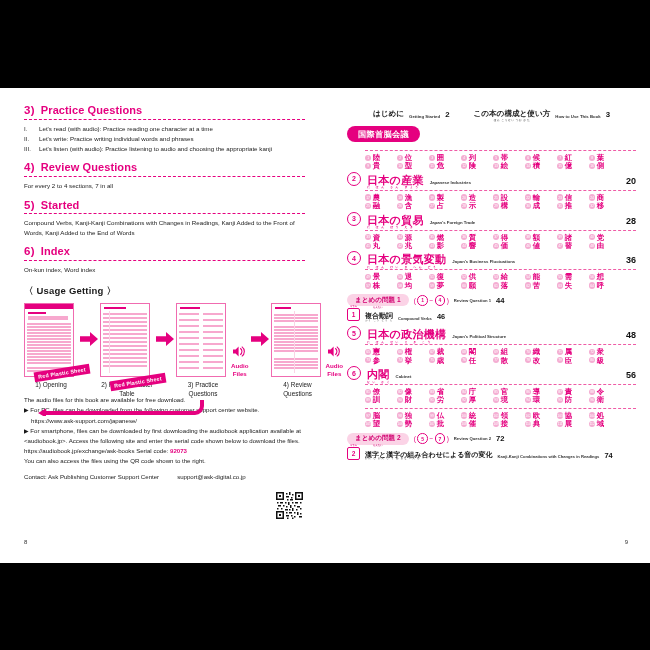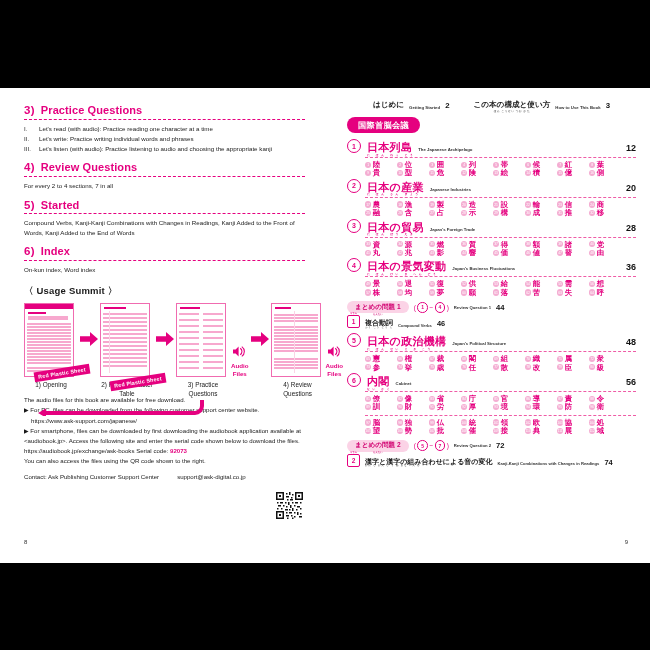--- a/index.html
+++ b/index.html
@@ -68,21 +68,21 @@
   .banner{
     margin:0 34px 0 16px;height:48px;background:#e5007f;
     border-radius:0 0 9px 9px;
     display:flex;flex-direction:column;align-items:center;justify-content:flex-end;
     padding-bottom:5px;box-sizing:border-box;
   }
   .banner-jp{color:#fff;font-size:15px;font-weight:bold;letter-spacing:1.5px;line-height:1;}
   .banner-en{color:#fff;font-size:4.6px;font-weight:bold;letter-spacing:.45px;margin-top:2.5px;}
 
   .rp-inner{padding:0 14px 0 22px;}
-  .front-row{display:flex;gap:24px;align-items:flex-end;justify-content:center;margin:12px 0 0 0;}
+  .front-row{display:flex;gap:24px;align-items:flex-end;justify-content:center;margin:21px 0 0 0;}
   .fr-item{display:flex;align-items:flex-end;gap:5px;}
   .fr-jp{font-size:7.6px;color:#222;font-weight:bold;position:relative;}
   .fr-ruby{position:absolute;left:0;right:0;top:8.5px;font-size:2.6px;color:#666;text-align:center;letter-spacing:.6px;white-space:nowrap;}
   .fr-en{font-size:4.3px;color:#333;font-weight:bold;padding-bottom:.5px;}
   .fr-pg{font-size:7.8px;font-weight:bold;color:#111;padding-bottom:0;}
 
   .pill{
     display:inline-block;background:#e5007f;color:#fff;border-radius:9px;
     padding:2.5px 11px;font-size:8.2px;font-weight:bold;margin:7px 0 4px 0;letter-spacing:.3px;
   }
@@ -186,21 +186,21 @@
 
     <div style="margin-top:8px;">
       <div class="sec-head">
         <span class="sec-num">6)</span>
         <span class="sec-title">Index</span>
       </div>
       <div class="dash"></div>
       <div class="body-txt">On-kun index, Word index</div>
     </div>
 
-    <div class="usage-head">〈 Usage Summit 〉</div>
+    <div class="usage-head">〈 Usage Getting 〉</div>
 
     <div class="flow">
       <div class="thumbs">
 
         <div class="thumb-col">
           <div class="thumb">
             <div class="tbar"></div>
             <div class="tlk" style="left:3px;top:8px;width:18px;"></div>
             <div class="tlk" style="left:3px;top:12px;width:40px;height:4px;background:#f7a8ce;"></div>
             <div class="tl" style="top:19px;"></div>
@@ -438,26 +438,20 @@
           </span>
           <span class="fr-en">How to Use This Book</span>
           <span class="fr-pg">3</span>
         </div>
       </div>
 
       <div class="pill">国際首脳会議</div>
 
       <div id="topics-a">
           <div class="topic">
-            <div class="topic-head">
-              <span class="circ">1</span>
-              <span class="t-jp">日本列島<span class="t-ruby">に ほん れっ とう</span></span>
-              <span class="t-en">The Japanese Archipelago</span>
-              <span class="t-pg">12</span>
-            </div>
             <div class="t-dash"></div>
             <div class="kgrid">
               <div class="krow">
                 <span class="kc">
                   <span class="kn">1</span>
                   <span class="kj">陸</span>
                 </span>
                 <span class="kc">
                   <span class="kn">2</span>
                   <span class="kj">位</span>

